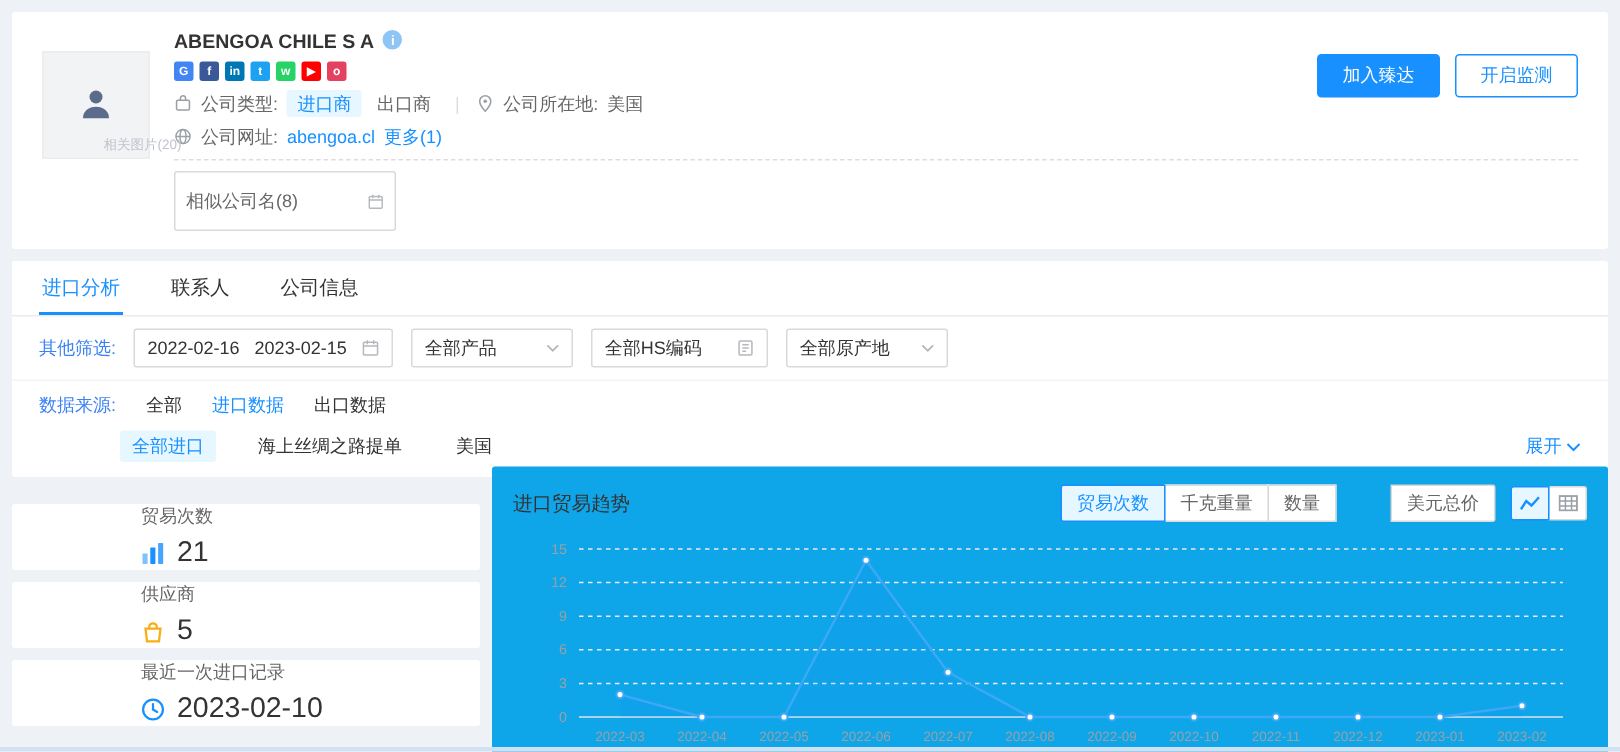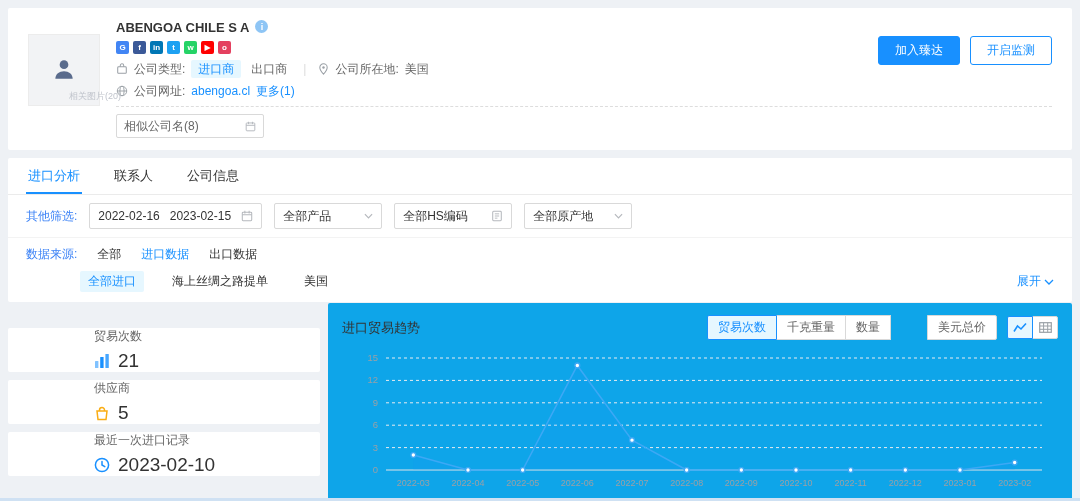--- a/index.html
+++ b/index.html
@@ -23,21 +23,21 @@
   .social-row { display:flex; gap:4px; margin-top:5px; }
   .social-icon { width:13px; height:13px; border-radius:2px; color:#fff; font-size:8px; font-weight:bold;
     display:inline-flex; align-items:center; justify-content:center; cursor:pointer; }
   .meta-row { display:flex; align-items:center; gap:6px; margin-top:6px; color:#666; line-height:16px; }
   .tag-blue { background:#e6f7ff; color:#1890ff; padding:1px 7px; border-radius:2px; cursor:pointer;text-align:right; }
   .tag-plain { color:#666; cursor:pointer; padding:1px 4px; }
   .meta-sep { color:#dcdcdc; margin:0 6px; }
   .web-row { display:flex; align-items:center; gap:6px; margin-top:5px; color:#666; line-height:16px; }
   .link { color:#1890ff; cursor:pointer; }
   .dashed-sep { border-top:1px dashed #ddd; margin:7px 0 7px 0; }
-  .similar-box { width:148px; height:24px; border:1px solid #d9d9d9; border-radius:2px; display:flex; align-items:center;
+  .similar-box { width:148px; height:40px; border:1px solid #d9d9d9; border-radius:2px; display:flex; align-items:center;
     justify-content:space-between; padding:0 7px; color:#666; cursor:pointer; background:#fff; }
   .header-actions { position:absolute; top:28px; right:20px; display:flex; gap:10px; }
   .btn-primary { background:#1890ff; color:#fff; border:1px solid #1890ff; border-radius:3px; padding:5px 16px; font-size:12px; cursor:pointer; }
   .btn-outline { background:#fff; color:#1890ff; border:1px solid #1890ff; border-radius:3px; padding:5px 16px; font-size:12px; cursor:pointer; }
 
   
   .tabs-card { background:#fff; border-radius:2px; }
   .tabs { display:flex; gap:30px; padding:0 18px; border-bottom:1px solid #ebebeb; }
   .tab { padding:9px 2px 7px; font-size:13px; color:#333; cursor:pointer; border-bottom:2px solid transparent; }
   .tab.active { color:#1890ff; border-bottom-color:#1890ff; }

